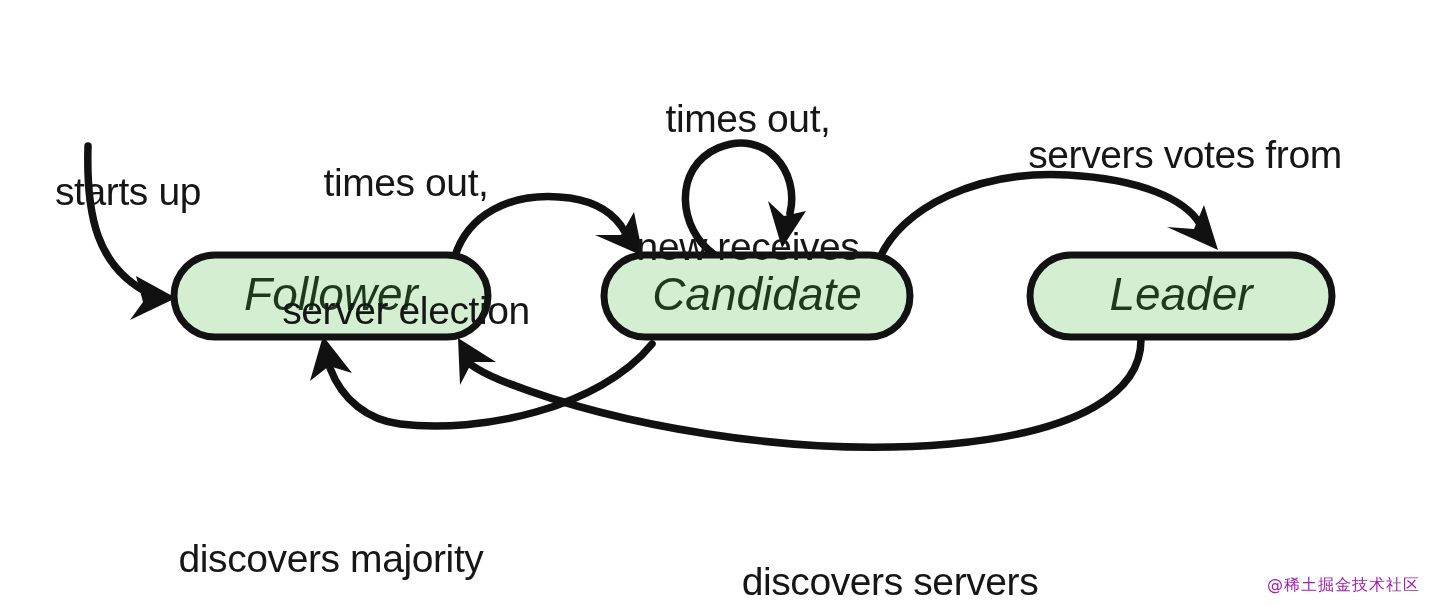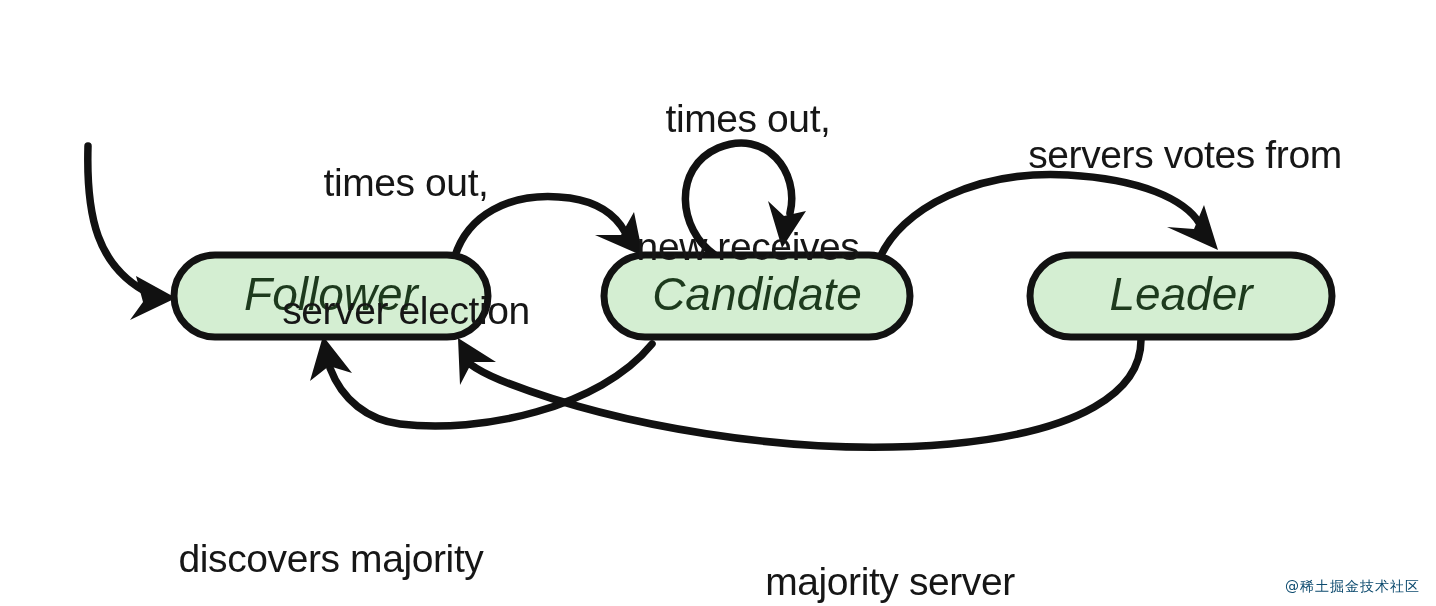--- a/index.html
+++ b/index.html
@@ -58,23 +58,23 @@
     line-height: 1.1;
     letter-spacing: -0.4px;
     white-space: pre;
     text-align: center;
     user-select: none;
   }
   .watermark {
     position: absolute;
     right: 16px;
     bottom: 10px;
-    color: #0c4a6e;
+    color: #a21caf;
     font-family: "DejaVu Sans", sans-serif;
-    font-size: 14px;
+    font-size: 16px;
     letter-spacing: 1px;
     white-space: nowrap;
     user-select: none;
   }
 </style>
 </head>
 <body>
 
 <div id="canvas">
 
@@ -120,20 +120,23 @@
       <text class="node-label" x="757" y="298">Candidate</text>
     </g>
 
     <g>
       <rect class="node-shape" x="1030" y="255" width="302" height="82" rx="41" ry="41"></rect>
       <text class="node-label" x="1181" y="298">Leader</text>
     </g>
 
   </svg>
 
+  <div class="edge-label" style="left:18px; top:85px; width:220px;">
+    <div>starts up</div>
+  </div>
 
   <div class="edge-label" style="left:236px; top:76px; width:340px;">
     <div>times out,</div>
     <div>server election</div>
   </div>
 
   <div class="edge-label" style="left:598px; top:12px; width:300px;">
     <div>times out,</div>
     <div>new receives</div>
   </div>
@@ -141,19 +144,19 @@
   <div class="edge-label" style="left:950px; top:48px; width:470px;">
     <div>servers votes from</div>
   </div>
 
   <div class="edge-label" style="left:96px; top:452px; width:470px;">
     <div>discovers majority</div>
     
   </div>
 
   <div class="edge-label" style="left:690px; top:475px; width:400px;">
-    <div>majority server</div>
+    <div>discovers servers</div>
     
   </div>
 
   <div class="watermark">@稀土掘金技术社区</div>
 
 </div>
 
 </body></html>

